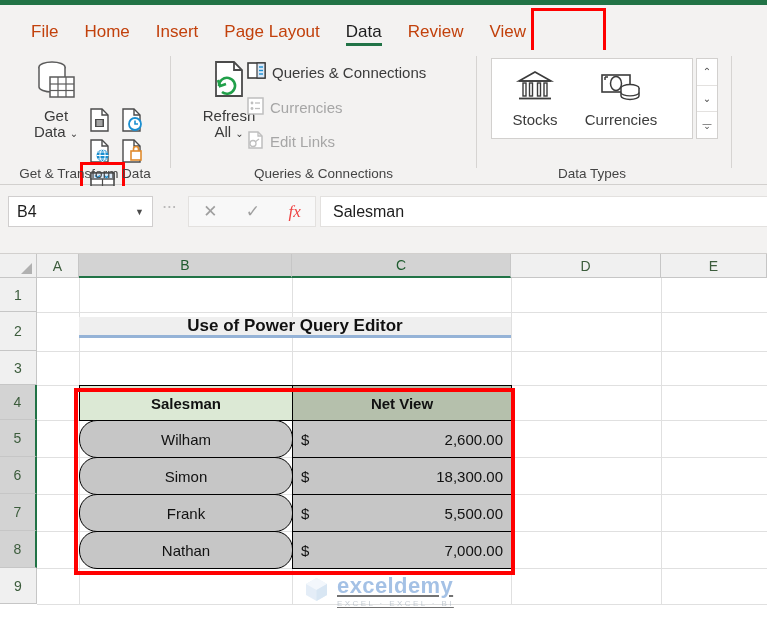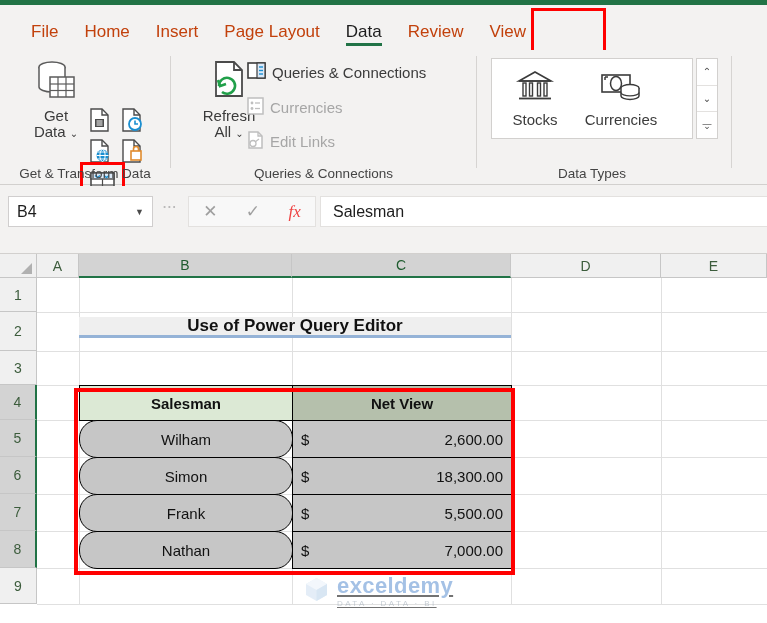--- a/index.html
+++ b/index.html
@@ -483,17 +483,17 @@
     <div class="wm" style="left:303px; top:321px;text-decoration:underline;">
       <span>
         <svg width="27" height="27" viewBox="0 0 27 27">
           <path d="M13.5 2 L24 8 v11 L13.5 25 L3 19 V8 Z" fill="#cfe0f2"></path>
           <path d="M13.5 2 L24 8 L13.5 14 L3 8 Z" fill="#eaf2fb"></path>
           <path d="M13.5 14 L24 8 v11 L13.5 25 Z" fill="#b9d2ea"></path>
         </svg>
       </span>
       <span class="txt">
         <span class="big">exceldemy</span>
-        <span class="small">DATA · DATA · BI</span>
+        <span class="small">EXCEL · EXCEL · BI</span>
       </span>
     </div>
   </div>
 </div>
 
 </body></html>

